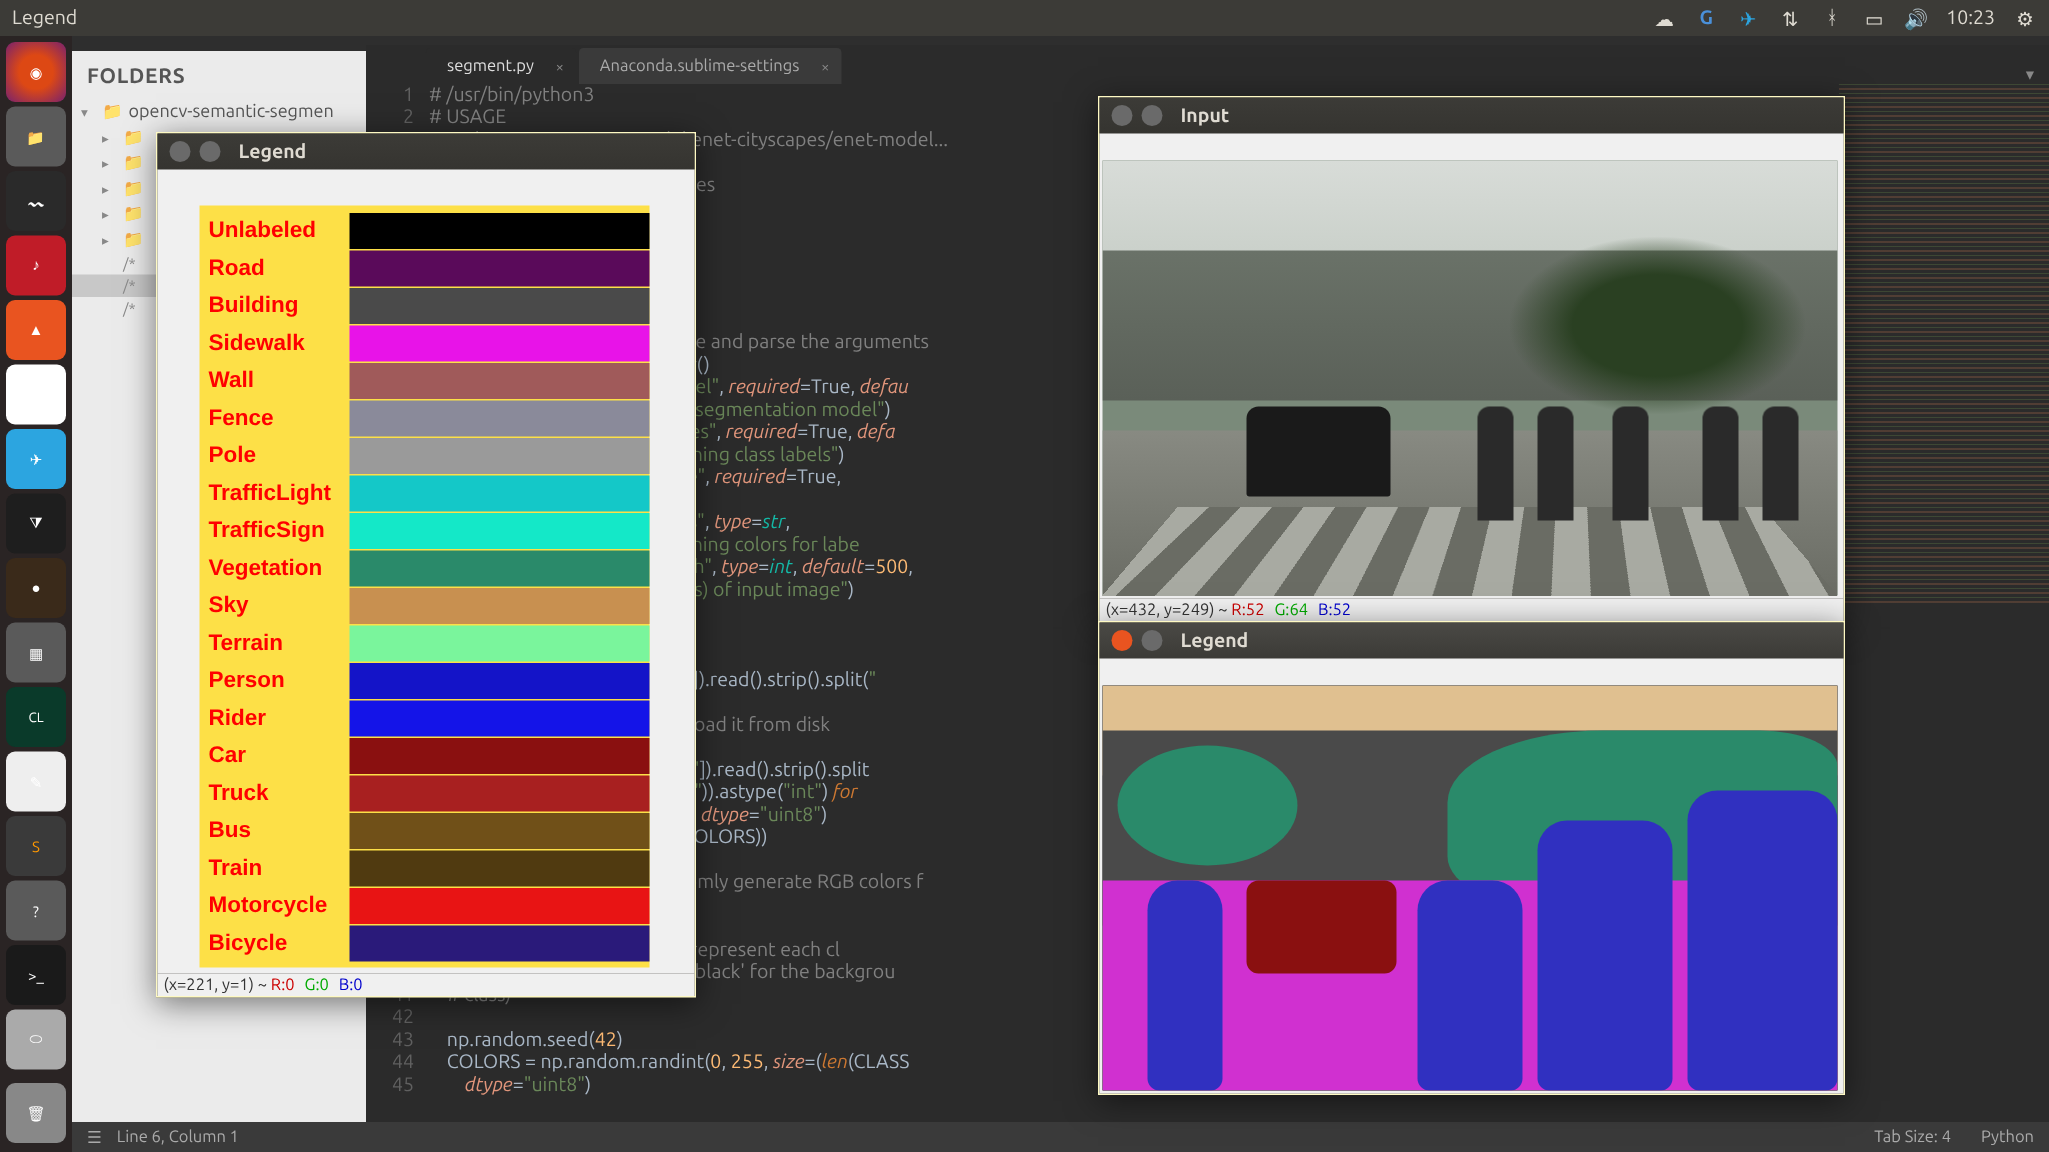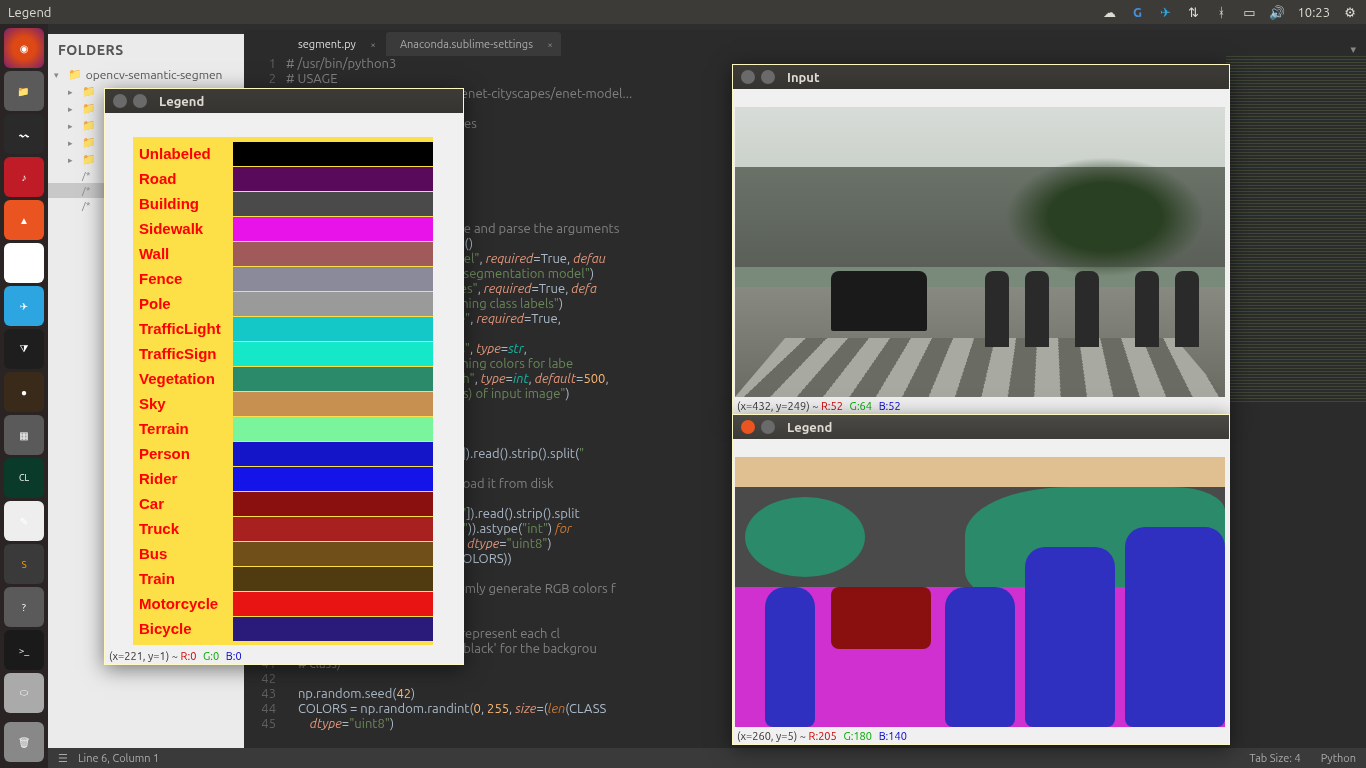--- a/index.html
+++ b/index.html
@@ -405,16 +405,13 @@
       <div class="seg-veg"></div>
       <div class="seg-veg2"></div>
       <div class="seg-road"></div>
       <div class="seg-car"></div>
       <div class="seg-person" style="left:30px;bottom:0"></div>
       <div class="seg-person" style="left:210px;bottom:0;width:70px"></div>
       <div class="seg-person" style="left:290px;bottom:0;width:90px;height:180px"></div>
       <div class="seg-person" style="left:390px;bottom:0;width:100px;height:200px"></div>
     </div>
   </div>
-  <div class="cv-status">
-    <span>(x=260, y=5) ~ </span><span class="r">R:205</span> <span class="g">G:180</span> <span class="b">B:140</span>
-  </div>
 </div>
 
 </body></html>

